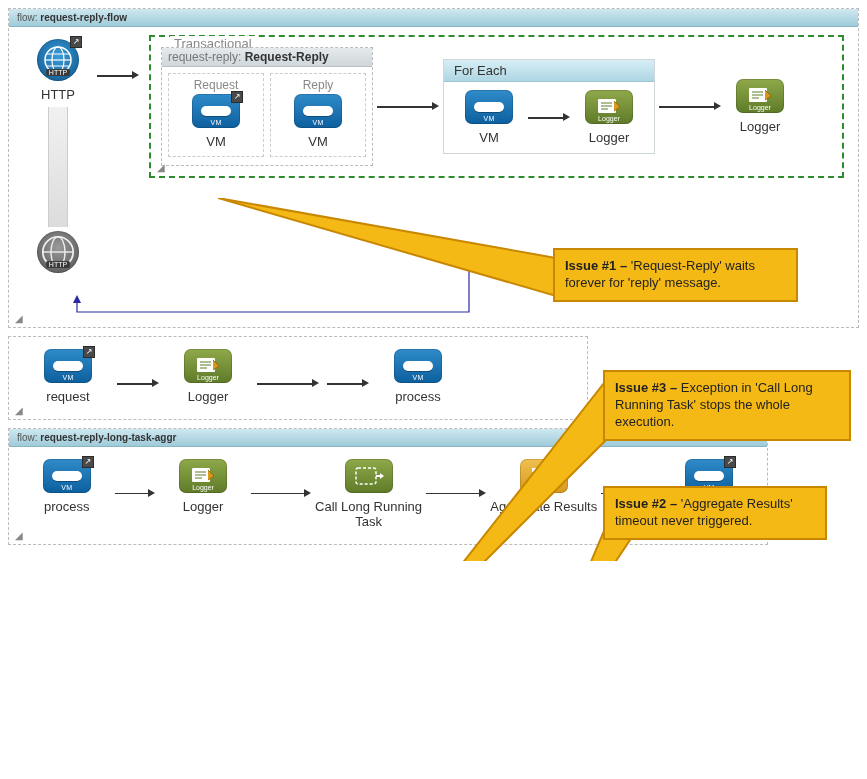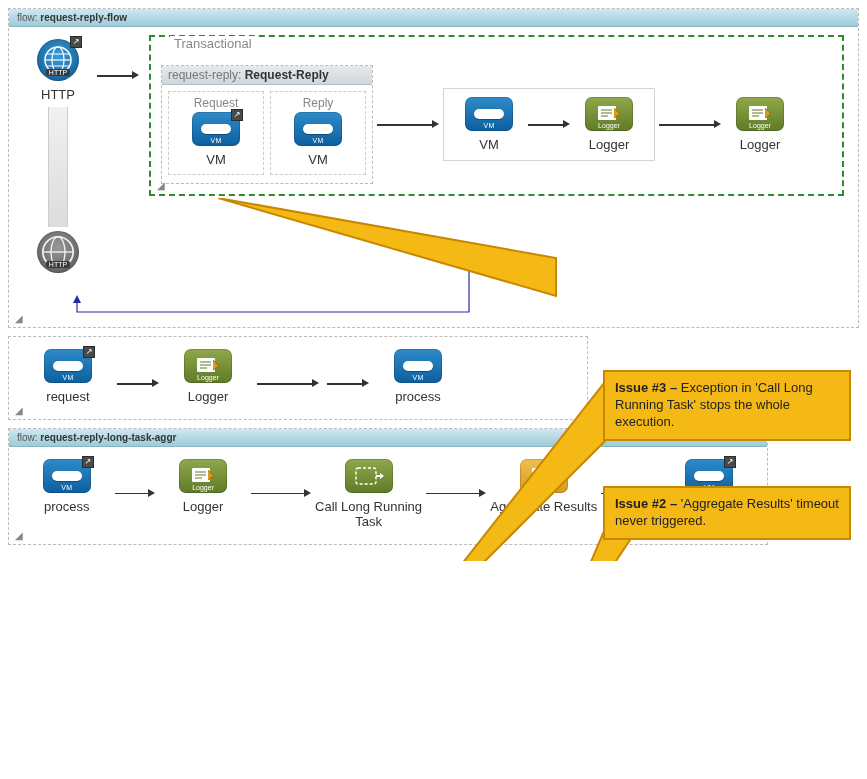--- a/index.html
+++ b/index.html
@@ -274,21 +274,21 @@
                 <line x1="5" y1="18" x2="31" y2="18" stroke="#eee" stroke-width="1.2"></line>
               </svg>
           <div class="http-band">HTTP</div>
         </div>
       </div>
 
       <div class="arrow" style="margin-top:16px;"></div>
 
       <div class="transactional" style="flex:1; margin-top:-4px;">
         <div class="t-title">Transactional</div>
-        <div class="row" style="align-items:center; margin-top:20px;">
+        <div class="row" style="align-items:center; margin-top:2px;">
 
           <div class="req-reply-scope">
             <div class="rr-hdr">
               <span>request-reply: </span><b>Request-Reply</b>
             </div>
             <div class="rr-cols">
               <div class="rr-col">
                 <div class="sub-label">Request</div>
                 <div class="icon-box icon-vm" style="position:relative;">
                   <div class="corner-badge"></div>
@@ -302,20 +302,21 @@
                   <div class="vm-tag">VM</div>
                 </div>
                 <div class="node-label">VM</div>
               </div>
             </div>
           </div>
 
           <div class="arrow long"></div>
 
           <div class="foreach-scope">
+            <div class="fe-hdr">For Each</div>
             <div class="fe-body">
               <div class="node" style="width:70px;">
                 <div class="icon-box icon-vm" style="position:relative;">
                   <div class="vm-tag">VM</div>
                 </div>
                 <div class="node-label">VM</div>
               </div>
               <div class="arrow"></div>
               <div class="node" style="width:70px;">
                 <div class="icon-box icon-logger" style="position:relative;">
@@ -464,28 +465,31 @@
         <div class="node-label">reply</div>
       </div>
     </div>
     <div class="triangle">◢</div>
   </div>
 </div>
 
 <svg class="callout-tail" style="left:210px; top:190px; width:340px; height:100px;">
   <polygon points="0,0 338,60 338,98" fill="#f5b915" stroke="#c78700" stroke-width="2"></polygon>
 </svg>
+<div class="callout" style="left:545px; top:240px; width:245px;">
+  <span class="issue">Issue #1 – </span><span>'Request-Reply' waits forever for 'reply' message.</span>
+</div>
 
 <svg class="callout-tail" style="left:380px; top:370px; width:240px; height:280px;">
   <polygon points="220,0 220,60 0,280" fill="#f5b915" stroke="#c78700" stroke-width="2"></polygon>
 </svg>
 <div class="callout" style="left:595px; top:362px; width:248px;padding-left:10px;">
   <span class="issue">Issue #3 – </span><span>Exception in 'Call Long Running Task' stops the whole execution.</span>
 </div>
 
 <svg class="callout-tail" style="left:540px; top:490px; width:120px; height:165px;">
   <polygon points="70,0 110,0 0,165" fill="#f5b915" stroke="#c78700" stroke-width="2"></polygon>
 </svg>
-<div class="callout" style="left:595px; top:478px; width:248px;">
+<div class="callout" style="left:595px; top:478px; width:224px;">
   <span class="issue">Issue #2 – </span><span>'Aggregate Results' timeout never triggered.</span>
 </div>
 
 </div>
 
 </body></html>

